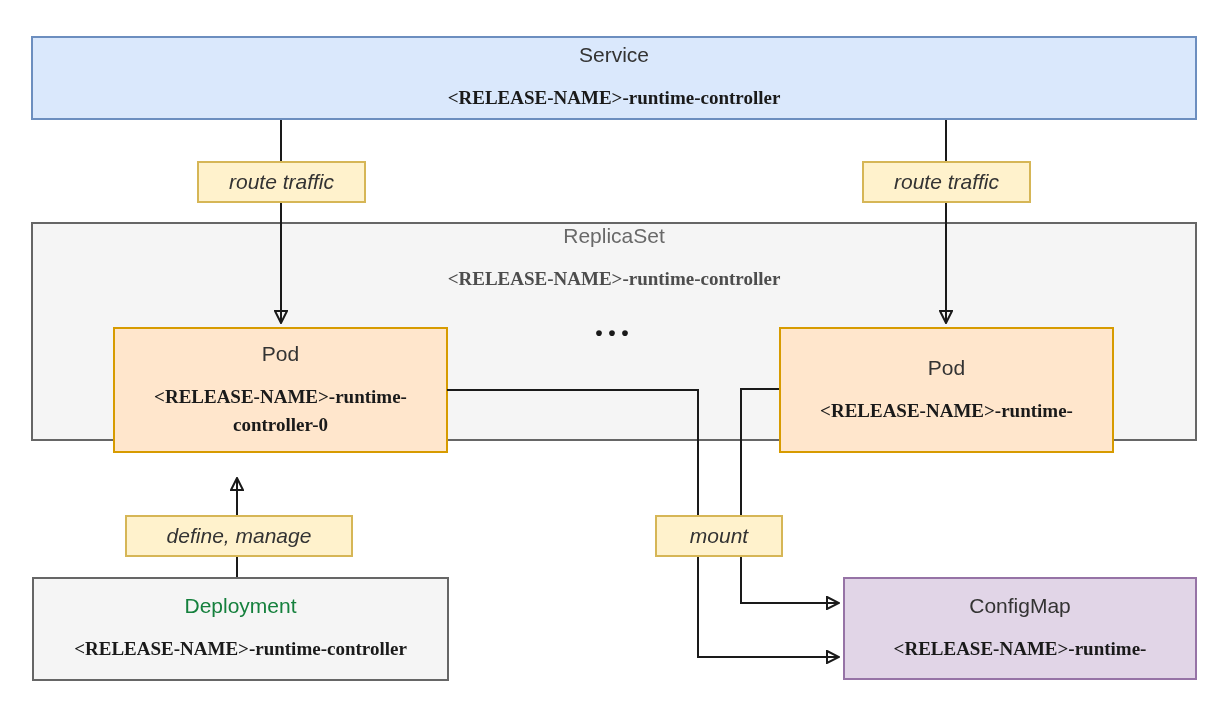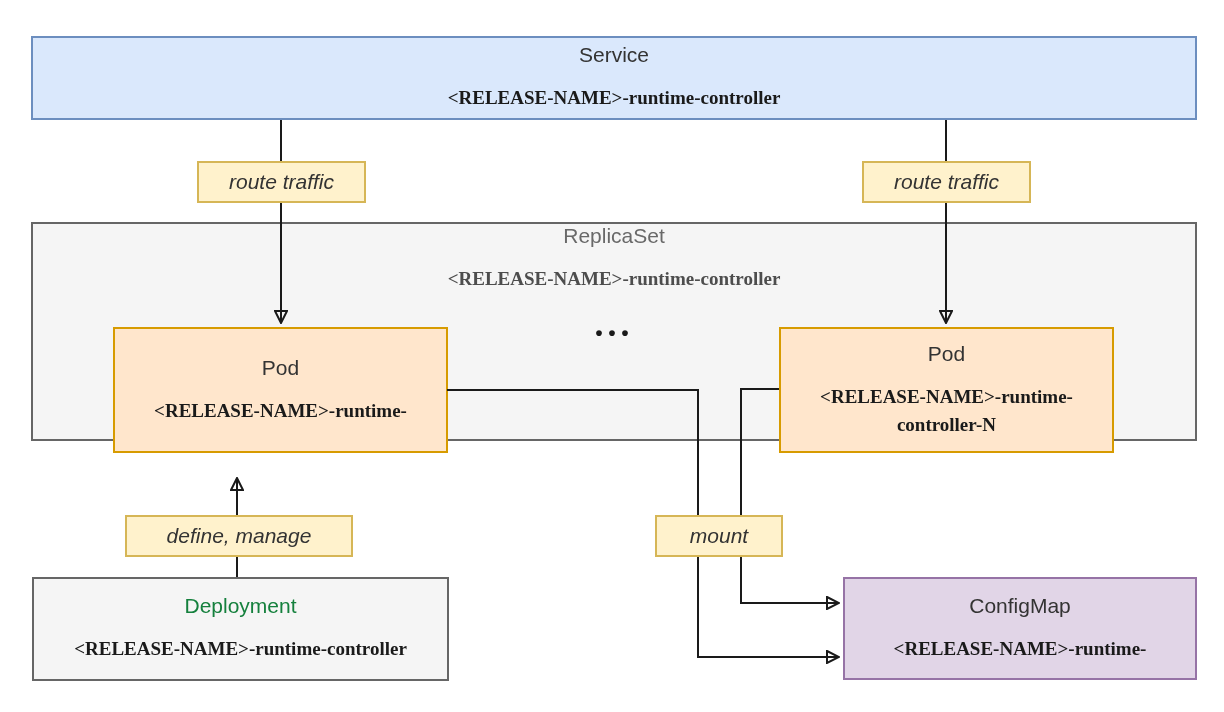--- a/index.html
+++ b/index.html
@@ -131,30 +131,30 @@
 
   <div class="node" id="replicaset">
     <div class="ntitle">ReplicaSet</div>
     <div class="nsub">&lt;RELEASE-NAME&gt;-runtime-controller</div>
   </div>
 
   <div class="node" id="pod0">
     <div class="ntitle">Pod</div>
     <div class="nsub">
       <span class="subline">&lt;RELEASE-NAME&gt;-runtime-</span>
+      <span class="subline">controller-0</span>
     </div>
   </div>
 
   <div id="ellipsis">...</div>
 
   <div class="node" id="podN">
     <div class="ntitle">Pod</div>
     <div class="nsub">
       <span class="subline">&lt;RELEASE-NAME&gt;-runtime-</span>
-      <span class="subline">controller-N</span>
     </div>
   </div>
 
   <div class="node" id="deployment">
     <div class="ntitle">Deployment</div>
     <div class="nsub">&lt;RELEASE-NAME&gt;-runtime-controller</div>
   </div>
 
   <div class="node" id="configmap">
     <div class="ntitle">ConfigMap</div>

